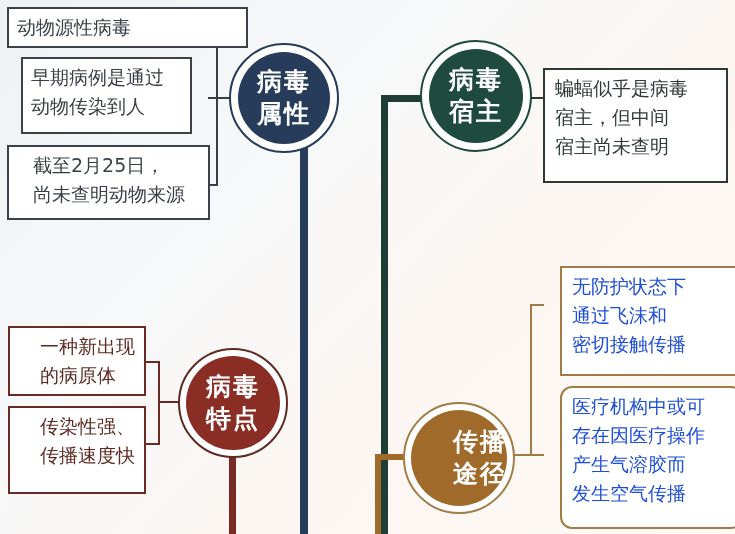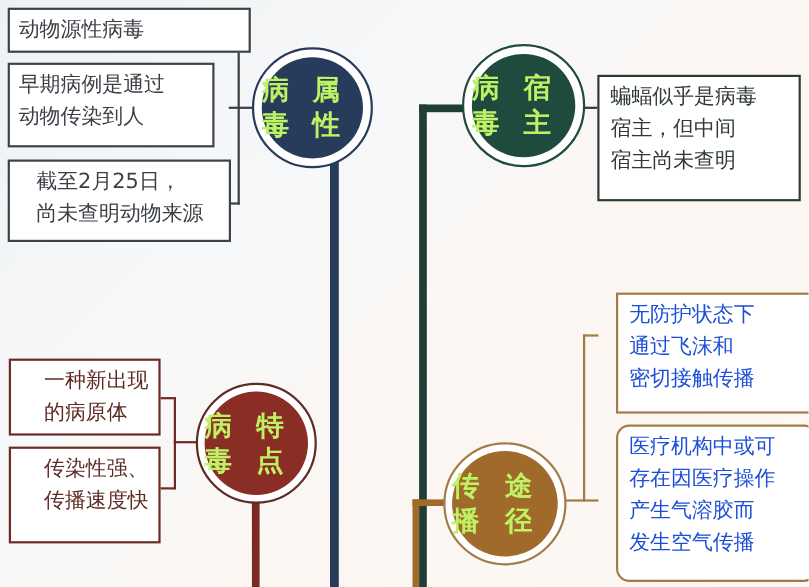--- a/index.html
+++ b/index.html
@@ -12,38 +12,38 @@
     position:absolute; box-sizing:border-box; background:#ffffff;
     border:2px solid #3a3f45; padding:4px 8px;
     font-size:19px; line-height:29px; color:#3a3f45; white-space:pre-line;
   }
   .box.navy  { border-color:#3d4248; color:#3a3f45; }
   .box.green { border-color:#2d3a34; color:#2f3a35;margin-top:26px; }
   .box.red   { border-color:#6b2a24; color:#5e2a24;padding-left:30px; }
   .box.gold  { border-color:#a37c45; color:#1d4ed8;margin-left:16px; }
   .circle-wrap { position:absolute; border-radius:50%; box-sizing:border-box; background:#ffffff; }
   .circle {
-    position:absolute; border-radius:50%; display:flex; flex-direction:row;
-    align-items:center; justify-content:center; color:#bef264; font-weight:bold;
+    position:absolute; border-radius:50%; display:flex; flex-direction:column;
+    align-items:center; justify-content:center; color:#ffffff; font-weight:bold;
     font-size:25px; line-height:32px; letter-spacing:2px;
   }
   .line { position:absolute; }
 </style>
 </head>
 <body>
 
 <div>
 
   <div class="line" style="left:208px;top:28px;width:10px;height:2px;background:#3a3f45;"></div>
   <div class="line" style="left:216px;top:28px;width:2px;height:158px;background:#3a3f45;"></div>
   <div class="line" style="left:208px;top:97px;width:22px;height:2px;background:#3a3f45;"></div>
   <div class="line" style="left:208px;top:184px;width:10px;height:2px;background:#3a3f45;"></div>
 
-  <div class="box navy" style="left:7px;top:7px;width:221px;height:41px;">动物源性病毒</div>
-  <div class="box navy" style="left:7px;top:57px;width:188px;height:77px;">早期病例是通过
+  <div class="box navy" style="left:7px;top:7px;width:241px;height:41px;">动物源性病毒</div>
+  <div class="box navy" style="left:21px;top:57px;width:171px;height:77px;">早期病例是通过
 动物传染到人</div>
   <div class="box navy" style="left:7px;top:145px;width:203px;height:75px;padding-left:24px;">截至2月25日，
 尚未查明动物来源</div>
 
   <div class="line" style="left:300px;top:140px;width:8px;height:394px;background:#263c5a;"></div>
 
   <div class="circle-wrap" style="left:229px;top:43px;width:110px;height:110px;border:2px solid #263c5a;"></div>
   <div class="circle" style="left:238px;top:52px;width:92px;height:92px;background:#263c5a;">
     <span>病毒</span>
     <span>属性</span>
@@ -96,17 +96,17 @@
 
   <div class="box gold" style="left:544px;top:266px;width:183px;height:110px;padding:4px 10px;">无防护状态下
 通过飞沫和
 密切接触传播</div>
   <div class="box gold" style="left:544px;top:386px;width:183px;height:143px;padding:4px 10px;border-radius:12px;">医疗机构中或可
 存在因医疗操作
 产生气溶胶而
 发生空气传播</div>
 
   <div class="circle-wrap" style="left:403px;top:402px;width:112px;height:112px;border:2px solid #a37c45;"></div>
-  <div class="circle" style="left:411px;top:410px;width:96px;height:96px;background:#a06a2a;">
+  <div class="circle" style="left:411px;top:410px;width:96px;height:96px;background:#a06a2a;align-items:flex-end;">
     <span>传播</span>
     <span>途径</span>
   </div>
 </div>
 
 </body></html>

